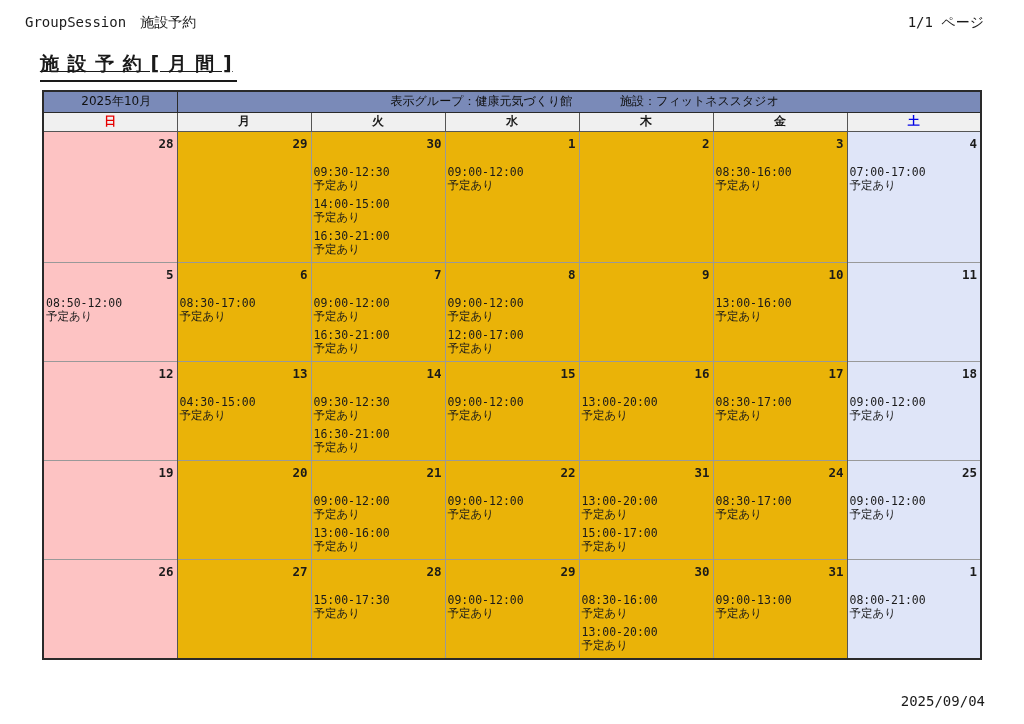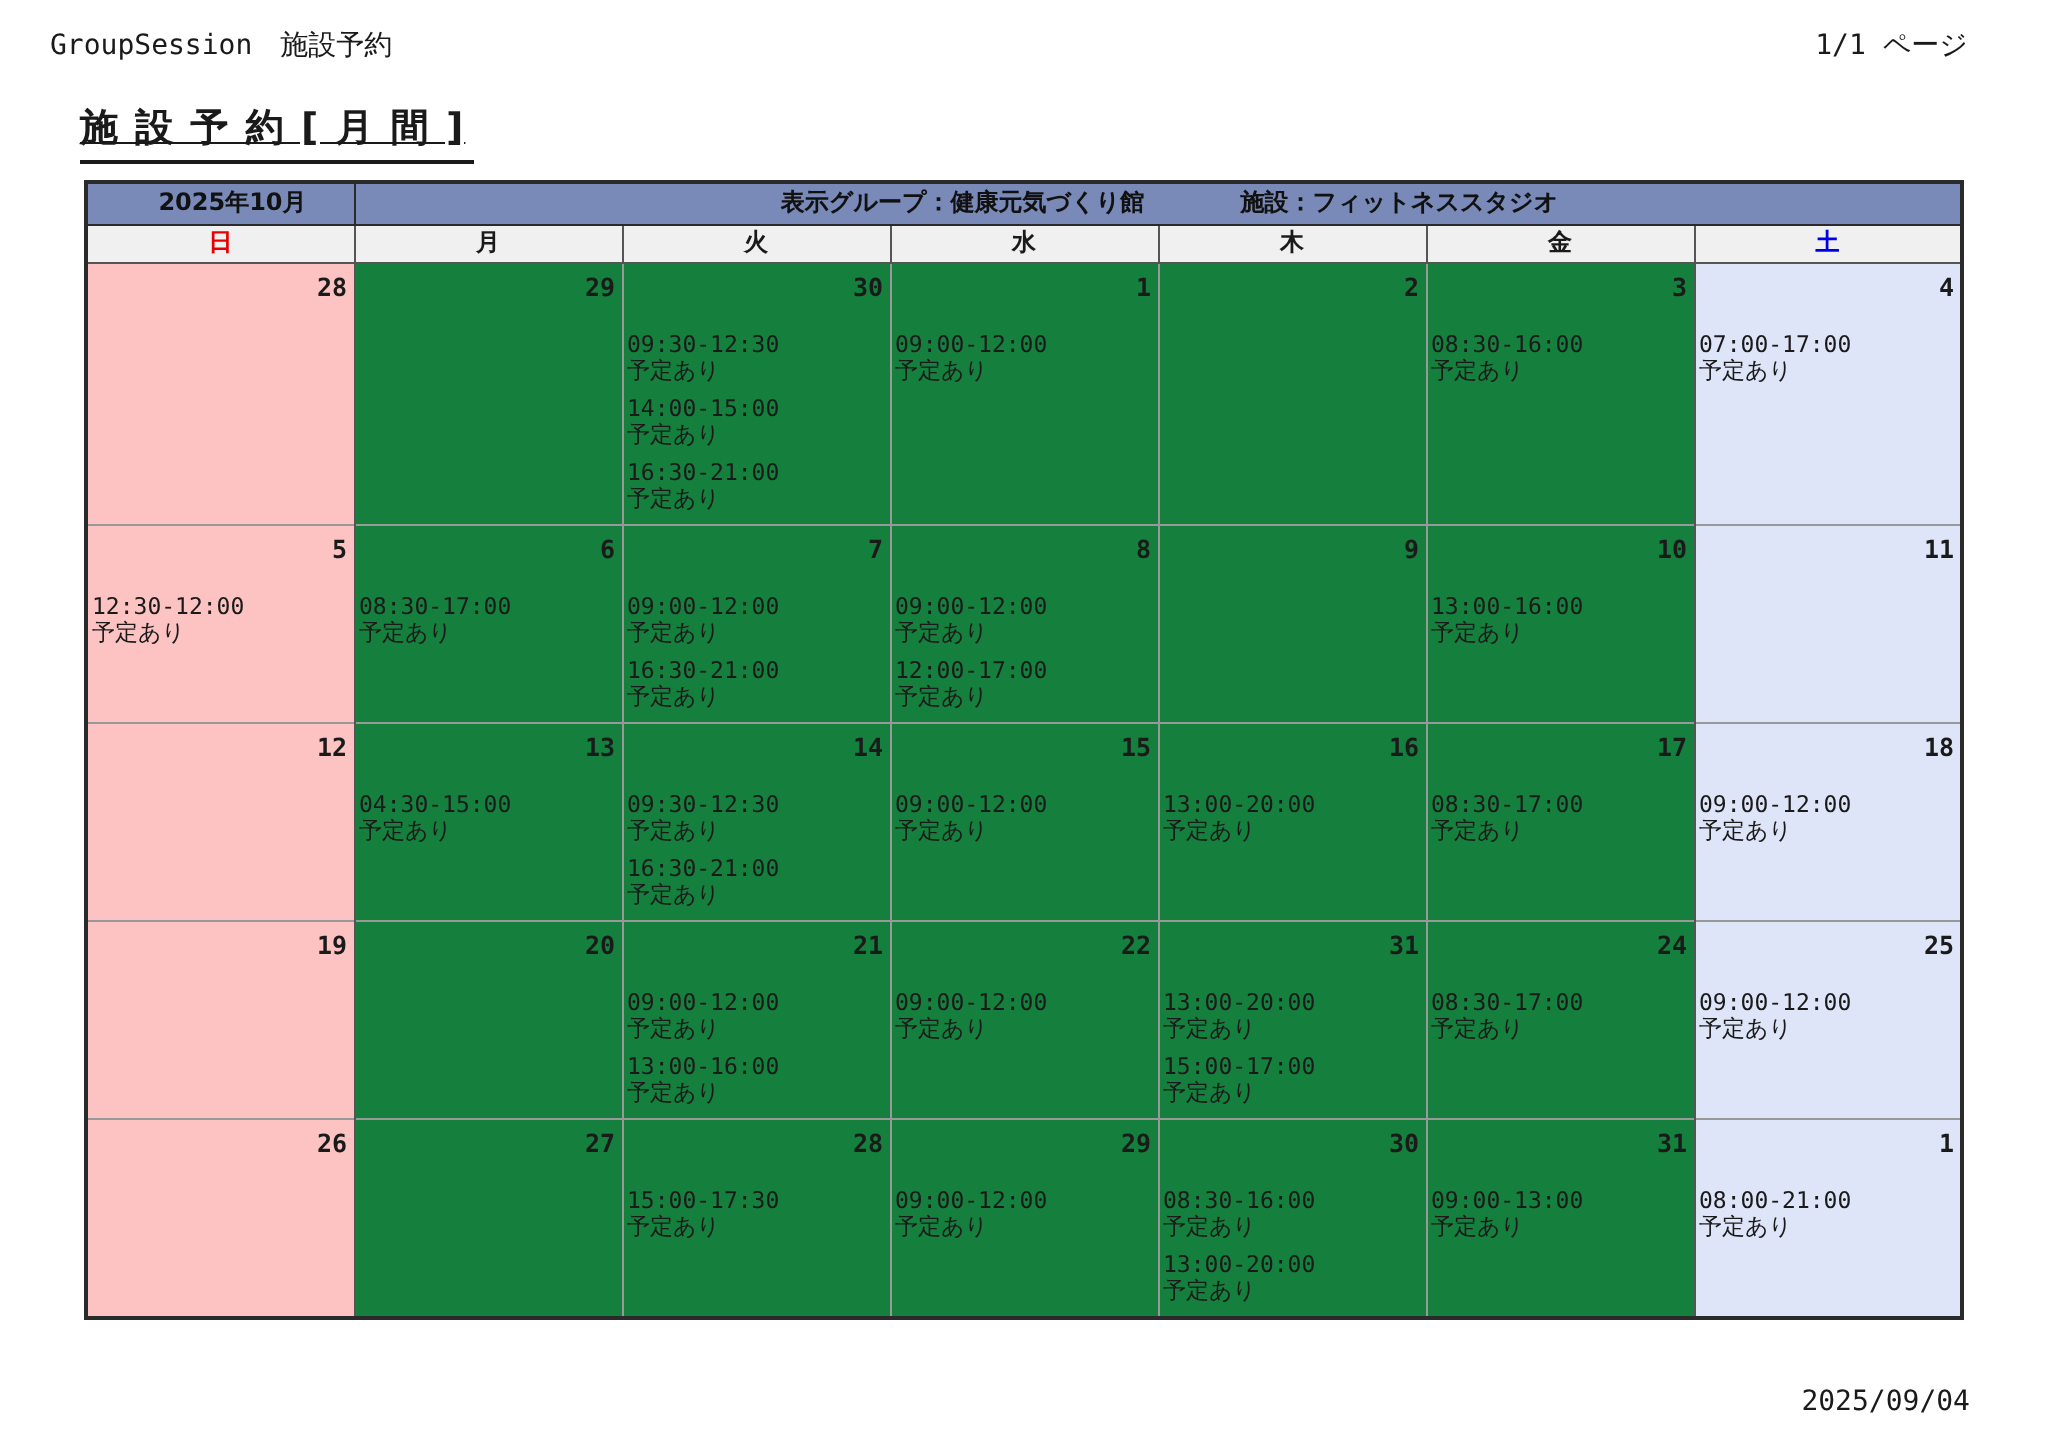--- a/index.html
+++ b/index.html
@@ -47,21 +47,21 @@
     table-layout: fixed;
     border: 2px solid var(--border-dark);
   }
 
   
   tr.hdr-row th {
     background: var(--hdr-bg);
     border: 1px solid var(--border-dark);
     height: 19px;
     font-size: 12px;
-    font-weight: bold;
+    font-weight: normal;
     color: #111;
     padding: 1px 0 2px 12px;
     white-space: nowrap;
     overflow: hidden;
     margin-top: 36px;
   }
   th.month-cell { text-align: center; }
   th.info-cell { text-align: center; padding-left: 7px; }
   th.info-cell .facility { margin-left: 44px; }
 
@@ -78,21 +78,21 @@
   tr.weekday-row th.col-0 { color: var(--sun-fg); }
   tr.weekday-row th.col-6 { color: var(--sat-fg); }
 
   
   tbody td {
     vertical-align: top;
     border-left: 1px solid var(--border-light);
     border-top: 1px solid var(--border-light);
     height: 93px;
     padding: 0;
-    background: #15803d;
+    background: #eab308;
     overflow: hidden;
   }
   tbody tr.tall td { height: 123px; }
   tbody td.col-0 { background: var(--sun-bg); }
   tbody td.col-6 { background: var(--sat-bg); }
   tbody td.col-1, tbody td.col-6 { border-left: 1px solid var(--border-mid); }
 
   .daynum {
     height: 19px; line-height: 19px;
     text-align: right;
@@ -203,21 +203,21 @@
                 <div class="event-status">予定あり</div>
               </div>
             </div>
           </td>
         </tr>
         <tr class="week-row">
           <td class="day-cell col-0">
             <div class="daynum">5</div>
             <div class="events">
               <div class="event">
-                <div class="event-time">12:30-12:00</div>
+                <div class="event-time">08:50-12:00</div>
                 <div class="event-status">予定あり</div>
               </div>
             </div>
           </td>
           <td class="day-cell col-1">
             <div class="daynum">6</div>
             <div class="events">
               <div class="event">
                 <div class="event-time">08:30-17:00</div>
                 <div class="event-status">予定あり</div>

